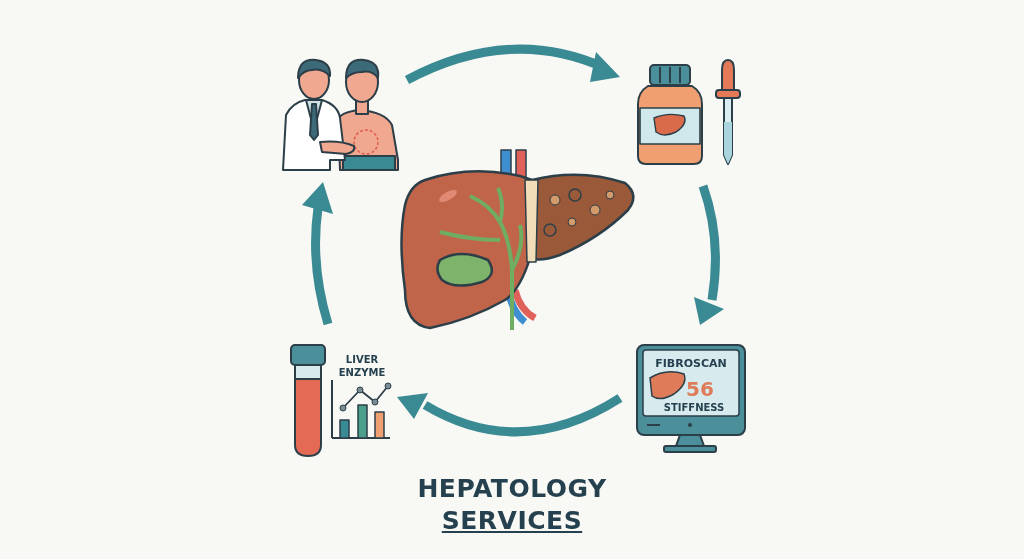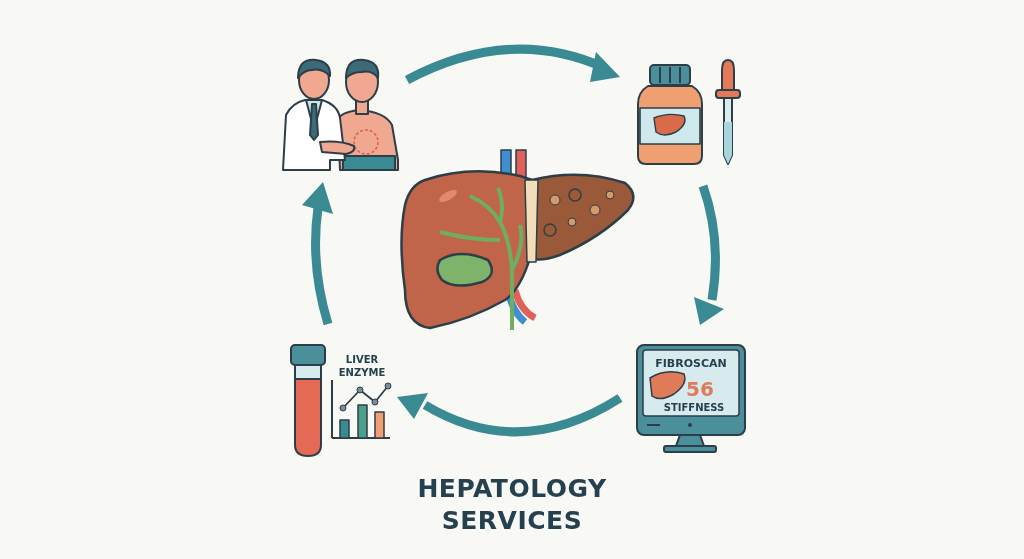--- a/index.html
+++ b/index.html
@@ -9,21 +9,21 @@
     font-family: "Liberation Sans", sans-serif;
     position: relative;
   }
   .stage { position: absolute; left: 0; top: 0; width: 1024px; height: 559px; }
   .title {
     position: absolute; left: 0; width: 1024px; text-align: center;
     font-family: "DejaVu Sans", sans-serif; font-weight: bold;
     color: #25414f; letter-spacing: 0.5px;
   }
   .t1 { top: 474px; font-size: 25px; }
-  .t2 { top: 506px; font-size: 25px; }
+  .t2 { top: 506px; font-size: 25px; text-decoration: underline; }
   svg text { font-family: "DejaVu Sans", sans-serif; font-weight: bold; }
 </style>
 </head>
 <body>
 
 <div class="stage">
 <svg width="1024" height="559" viewBox="0 0 1024 559" xmlns="http://www.w3.org/2000/svg">
   <defs>
     <marker id="ah" markerWidth="6" markerHeight="6" refX="3" refY="3" orient="auto" markerUnits="strokeWidth">
       <path d="M0,0 L6,3 L0,6 Z" fill="#3a8a93"></path>

